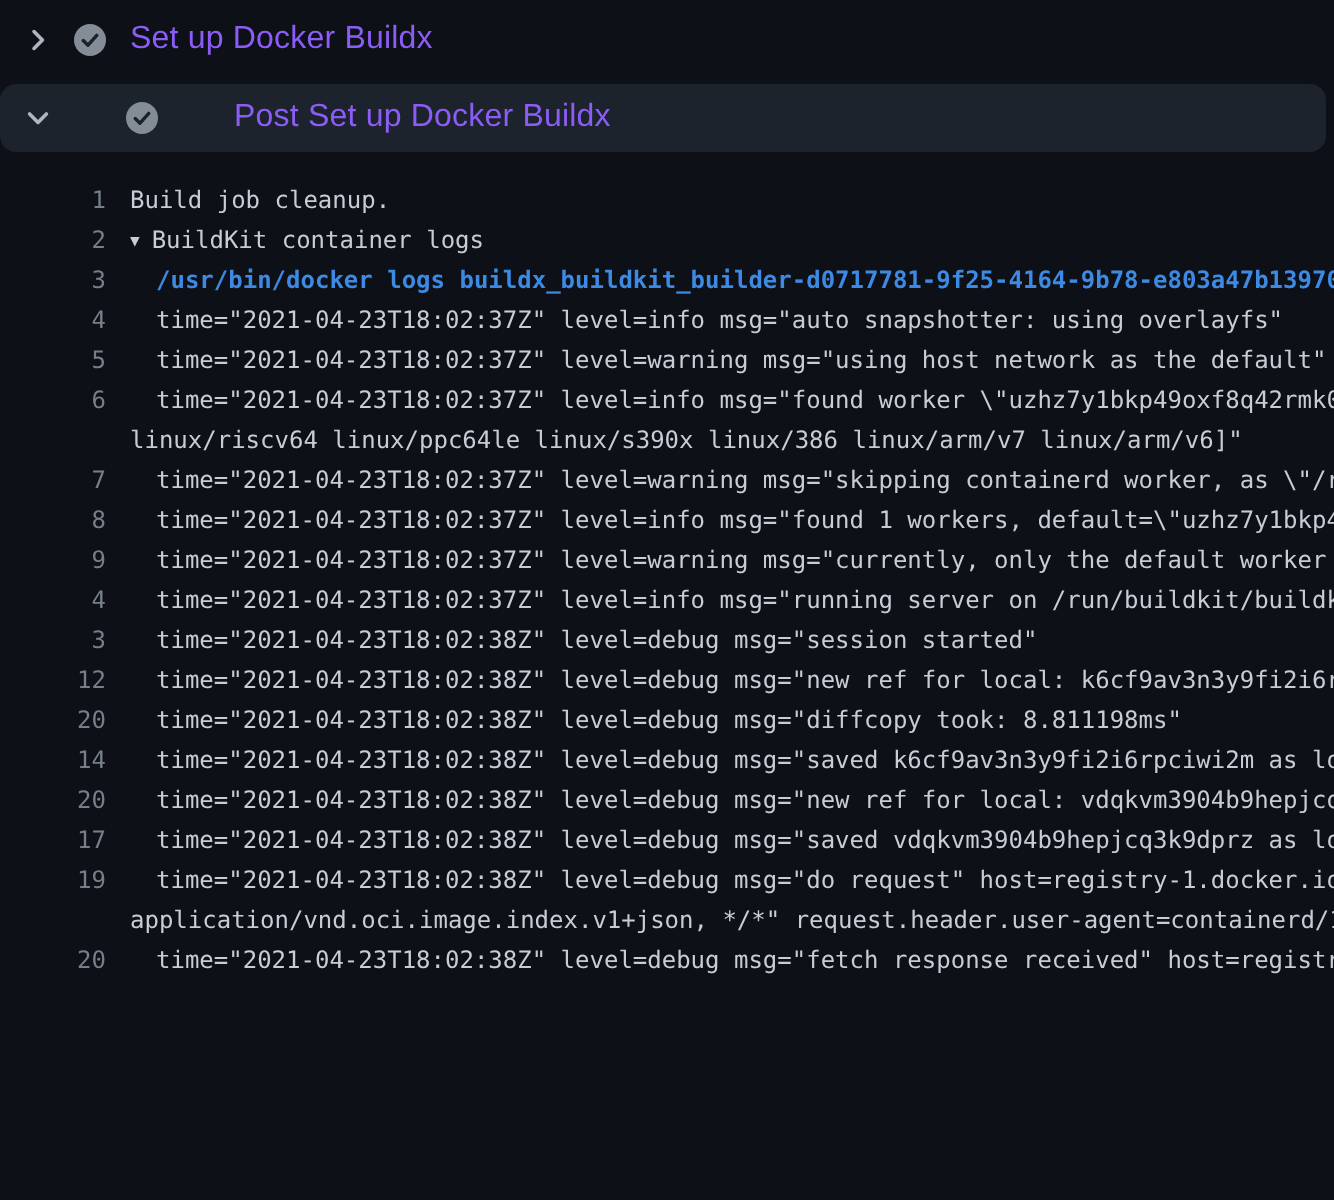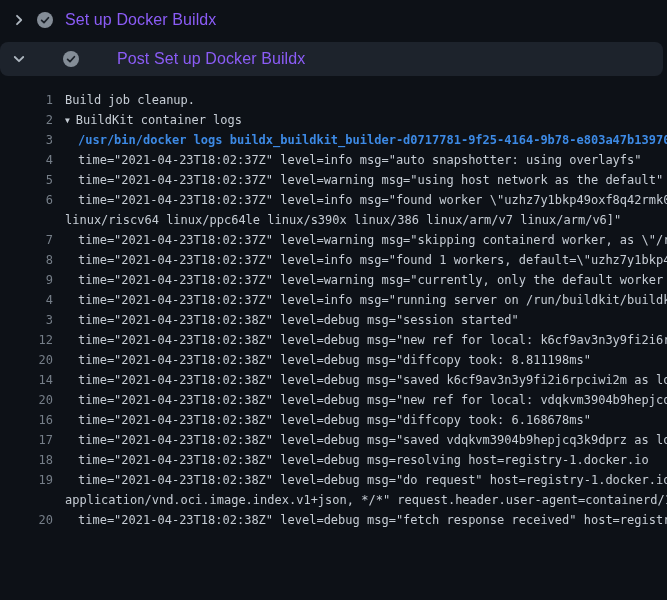--- a/index.html
+++ b/index.html
@@ -119,19 +119,17 @@
     <div class="log-row"><span class="ln"></span><span class="lc wrap">linux/riscv64 linux/ppc64le linux/s390x linux/386 linux/arm/v7 linux/arm/v6]"</span></div>
     <div class="log-row"><span class="ln">7</span><span class="lc log">time="2021-04-23T18:02:37Z" level=warning msg="skipping containerd worker, as \"/run</span></div>
     <div class="log-row"><span class="ln">8</span><span class="lc log">time="2021-04-23T18:02:37Z" level=info msg="found 1 workers, default=\"uzhz7y1bkp49ox</span></div>
     <div class="log-row"><span class="ln">9</span><span class="lc log">time="2021-04-23T18:02:37Z" level=warning msg="currently, only the default worker can</span></div>
     <div class="log-row"><span class="ln">4</span><span class="lc log">time="2021-04-23T18:02:37Z" level=info msg="running server on /run/buildkit/buildkitd</span></div>
     <div class="log-row"><span class="ln">3</span><span class="lc log">time="2021-04-23T18:02:38Z" level=debug msg="session started"</span></div>
     <div class="log-row"><span class="ln">12</span><span class="lc log">time="2021-04-23T18:02:38Z" level=debug msg="new ref for local: k6cf9av3n3y9fi2i6rpci</span></div>
     <div class="log-row"><span class="ln">20</span><span class="lc log">time="2021-04-23T18:02:38Z" level=debug msg="diffcopy took: 8.811198ms"</span></div>
     <div class="log-row"><span class="ln">14</span><span class="lc log">time="2021-04-23T18:02:38Z" level=debug msg="saved k6cf9av3n3y9fi2i6rpciwi2m as local</span></div>
     <div class="log-row"><span class="ln">20</span><span class="lc log">time="2021-04-23T18:02:38Z" level=debug msg="new ref for local: vdqkvm3904b9hepjcq3k9</span></div>
-    <div class="log-row"><span class="ln">16</span><span class="lc log">time="2021-04-23T18:02:38Z" level=debug msg="diffcopy took: 6.168678ms"</span></div>
     <div class="log-row"><span class="ln">17</span><span class="lc log">time="2021-04-23T18:02:38Z" level=debug msg="saved vdqkvm3904b9hepjcq3k9dprz as local</span></div>
-    <div class="log-row"><span class="ln">18</span><span class="lc log">time="2021-04-23T18:02:38Z" level=debug msg=resolving host=registry-1.docker.io</span></div>
     <div class="log-row"><span class="ln">19</span><span class="lc log">time="2021-04-23T18:02:38Z" level=debug msg="do request" host=registry-1.docker.io re</span></div>
     <div class="log-row"><span class="ln"></span><span class="lc wrap">application/vnd.oci.image.index.v1+json, */*" request.header.user-agent=containerd/1.4</span></div>
     <div class="log-row"><span class="ln">20</span><span class="lc log">time="2021-04-23T18:02:38Z" level=debug msg="fetch response received" host=registry-</span></div>
   </div>
 
 </body></html>

